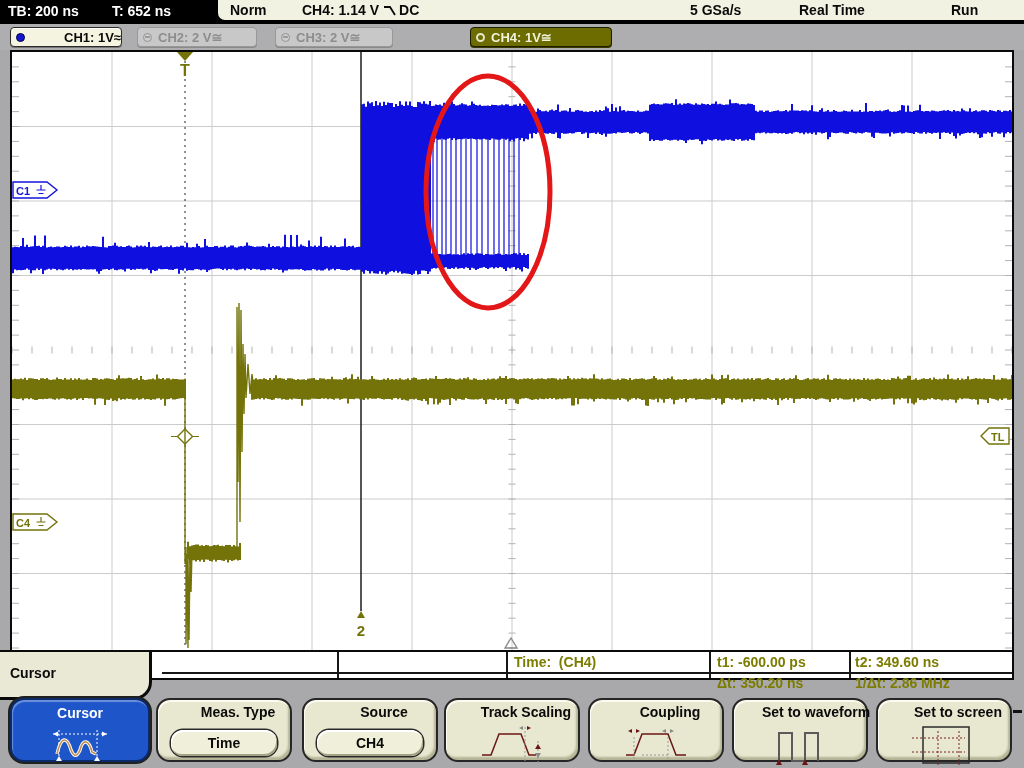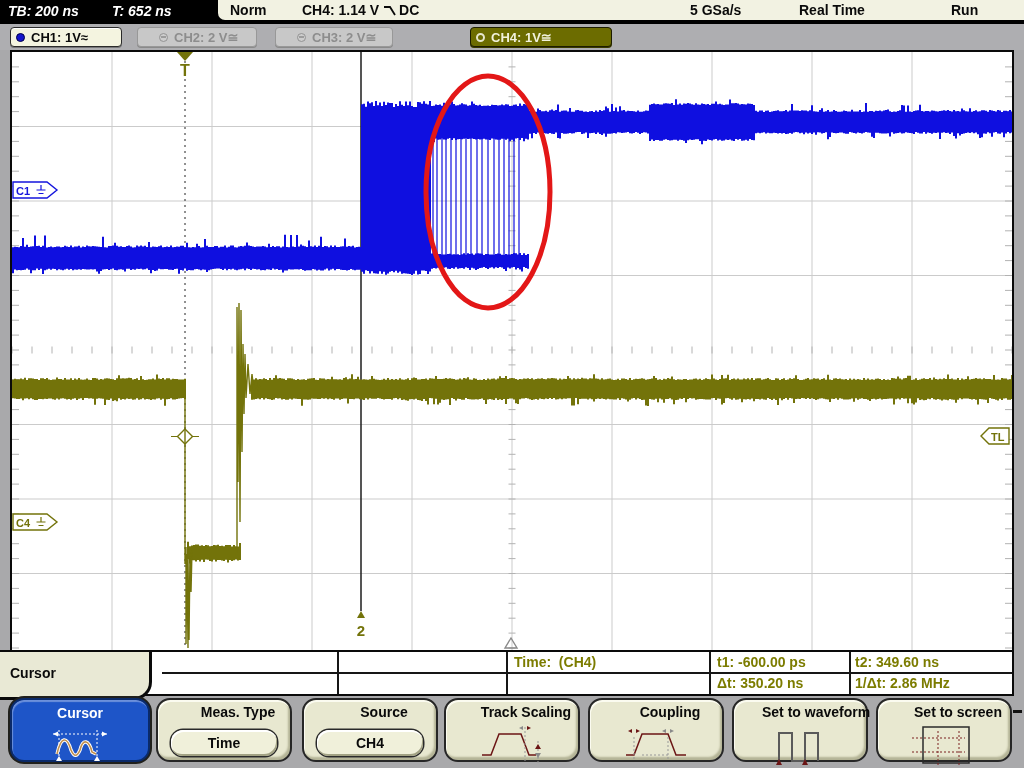--- a/index.html
+++ b/index.html
@@ -5,44 +5,44 @@
   html,body{margin:0;padding:0;}
   body{
     width:1024px;height:768px;position:relative;overflow:hidden;
     background:#a9a9ab;
     font-family:"Liberation Sans",sans-serif;
     -webkit-font-smoothing:none;
   }
   .abs{position:absolute;}
   
   .topbar{left:0;top:0;width:1024px;height:24px;background:#000;}
-  .topbar .wtxt{position:absolute;top:3px;color:#fff;font-size:14px;font-weight:bold;white-space:pre;font-style:italic;}
+  .topbar .wtxt{position:absolute;top:3px;color:#fff;font-size:14px;font-weight:bold;white-space:pre;}
   .topstrip{position:absolute;left:216px;top:0;width:808px;height:20px;
     background:#f2f2e2;border-left:2px solid #000;border-bottom:2px solid #000;
     border-bottom-left-radius:9px;}
   .topstrip .btxt{position:absolute;top:2px;color:#0a0a0a;font-size:14px;font-weight:bold;white-space:pre;}
   .trigslope{vertical-align:-2px;margin:0 1px 0 4px;}
   
   .chanrow{left:0;top:24px;width:1024px;height:26px;background:#aeaeb1;}
   .chanbtn{position:absolute;top:3px;height:20px;display:flex;align-items:center;
     border-radius:4px;box-sizing:border-box;font-size:13px;font-weight:bold;white-space:pre;}
   .chanbtn .dot{position:relative;width:9px;height:9px;border-radius:50%;margin:0 6px 0 5px;box-sizing:border-box;}
-  .ch-on{background:#f4f4e0;border:1px solid #2a2a2a;box-shadow:0 1px 0 #77777a, inset 0 1px 0 #ffffff;color:#0a0a0a;}
+  .ch-on{background:#f4f4e0;border:1px solid #2a2a2a;box-shadow:0 1px 0 #77777a, inset 0 1px 0 #ffffff;color:#0a0a0a;justify-content:space-between;}
   .ch-on .dot{background:#1515cc;border:1px solid #000046;}
-  .ch-off{background:#c8c8c8;border:1px solid #989898;box-shadow:0 1px 0 #8a8a8a;color:#8d8d8d;padding-left:16px;}
+  .ch-off{background:#c8c8c8;border:1px solid #989898;box-shadow:0 1px 0 #8a8a8a;color:#8d8d8d;}
   .ch-off .dot{background:#cdcdcd;border:1px solid #939393;}
   .ch-off .dot::after{content:"";position:absolute;left:1px;top:2.5px;width:5px;height:2px;background:#9c9c9c;}
   .ch-sel{background:#6c6c00;border:1px solid #1c1c00;box-shadow:0 1px 0 #3a3a00;color:#f2f2dc;text-align:center;}
   .ch-sel .dot{background:transparent;border:2px solid #e6e6cc;width:9px;height:9px;}
   
   .plot{left:10px;top:50px;width:1004px;height:602px;background:#fff;
     border:2px solid #0a0a0a;box-sizing:border-box;}
   svg text{font-family:"Liberation Sans",sans-serif;font-weight:bold;}
   
-  .meastable{left:10px;top:652px;width:1004px;height:44px;background:#ffffff;
+  .meastable{left:10px;top:652px;width:1004px;height:28px;background:#ffffff;
     border-left:2px solid #0a0a0a;border-right:2px solid #0a0a0a;border-bottom:2px solid #0a0a0a;
     box-sizing:border-box;z-index:1;}
   .meastable .vdiv{position:absolute;top:0;width:2px;height:100%;background:#161616;}
   .meastable .hdiv{position:absolute;left:150px;right:0;top:20px;height:2px;background:#161616;}
   .meastable .cell{position:absolute;color:#7c7c00;font-size:14px;font-weight:bold;white-space:pre;}
   
   .tab{left:0;top:650px;width:152px;height:50px;background:#e9e9d5;
     border-top:2px solid #0a0a0a;border-right:3px solid #0a0a0a;border-bottom:3px solid #0a0a0a;
     border-bottom-right-radius:18px;box-sizing:border-box;z-index:2;}
   .tab .lbl{position:absolute;left:10px;top:13px;font-size:14px;font-weight:bold;color:#0a0a0a;}

